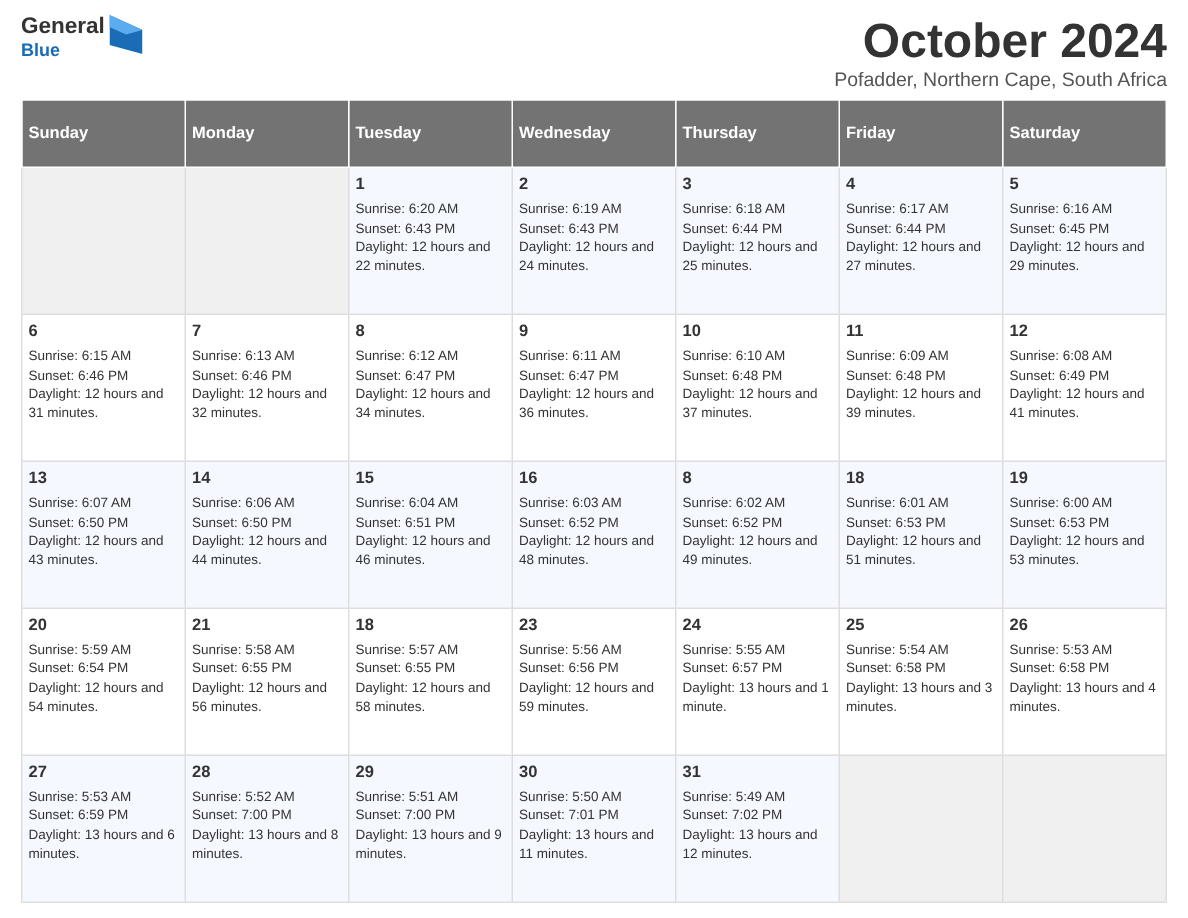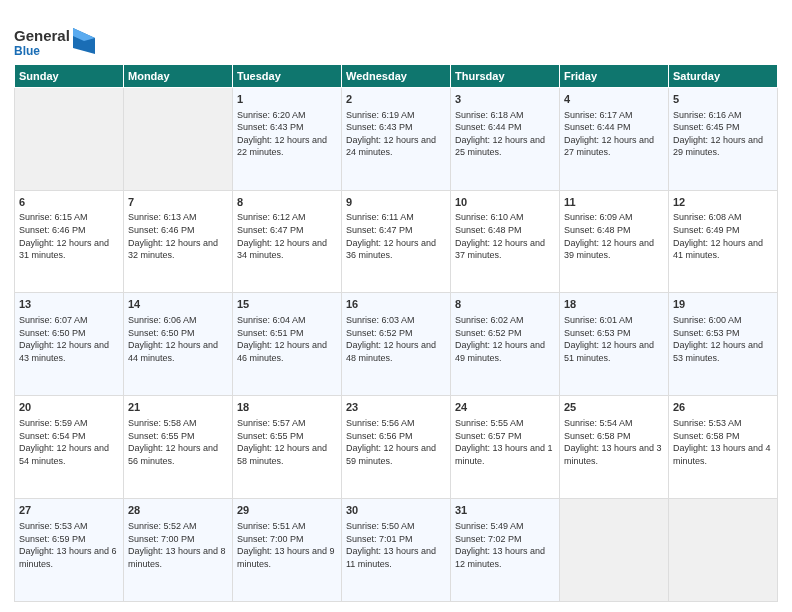--- a/index.html
+++ b/index.html
@@ -19,21 +19,21 @@
     }
     .header {
       display: flex;
       justify-content: space-between;
       align-items: flex-start;
       margin-bottom: 6px;
     }
     .logo {
       display: flex;
       align-items: center;
-      margin-top: 18px;
+      margin-top: 0;
     }
     .logo-text {
       display: flex;
       flex-direction: column;
       line-height: 1.1;
     }
     .title-block {
       text-align: right;
     }
     .month-title {
@@ -46,25 +46,25 @@
       font-size: 13px;
       color: #555;
     }
     .calendar {
       width: 100%;
       border-collapse: collapse;
       flex: 1;
       font-size: 9.5px;
     }
     .calendar thead tr th {
-      background: #0f766e;
+      background: #737373;
       color: #fff;
       font-size: 11px;
       font-weight: bold;
-      padding: 5px 4px;
+      padding: 16px 4px;
       border: 1px solid #fff;
       text-align: left;
     }
     .calendar tbody tr {
       border-bottom: 1px solid #ddd;
     }
     .calendar tbody tr:nth-child(odd) {
       background: #f5f9ff;
     }
     .calendar tbody tr:nth-child(even) {
@@ -102,20 +102,24 @@
   <div class="header">
     <div class="logo">
       <div class="logo-text">
         <span style="font-size:15px;font-weight:bold;color:#333;">General</span>
         <span style="font-size:12px;font-weight:bold;color:#1a6db5;">Blue</span>
       </div>
       <svg width="22" height="26" viewBox="0 0 22 26" style="margin-left:3px;margin-top:-4px;">
         <polygon points="0,0 22,10 22,26 0,20" fill="#1a6db5"></polygon>
         <polygon points="0,0 22,10 11,13 0,8" fill="#5aabf0"></polygon>
       </svg>
+    </div>
+    <div class="title-block">
+      <div class="month-title">October 2024</div>
+      <div class="location">Pofadder, Northern Cape, South Africa</div>
     </div>
   </div>
 
   <table class="calendar">
     <thead>
       <tr>
         <th>Sunday</th>
         <th>Monday</th>
         <th>Tuesday</th>
         <th>Wednesday</th>

